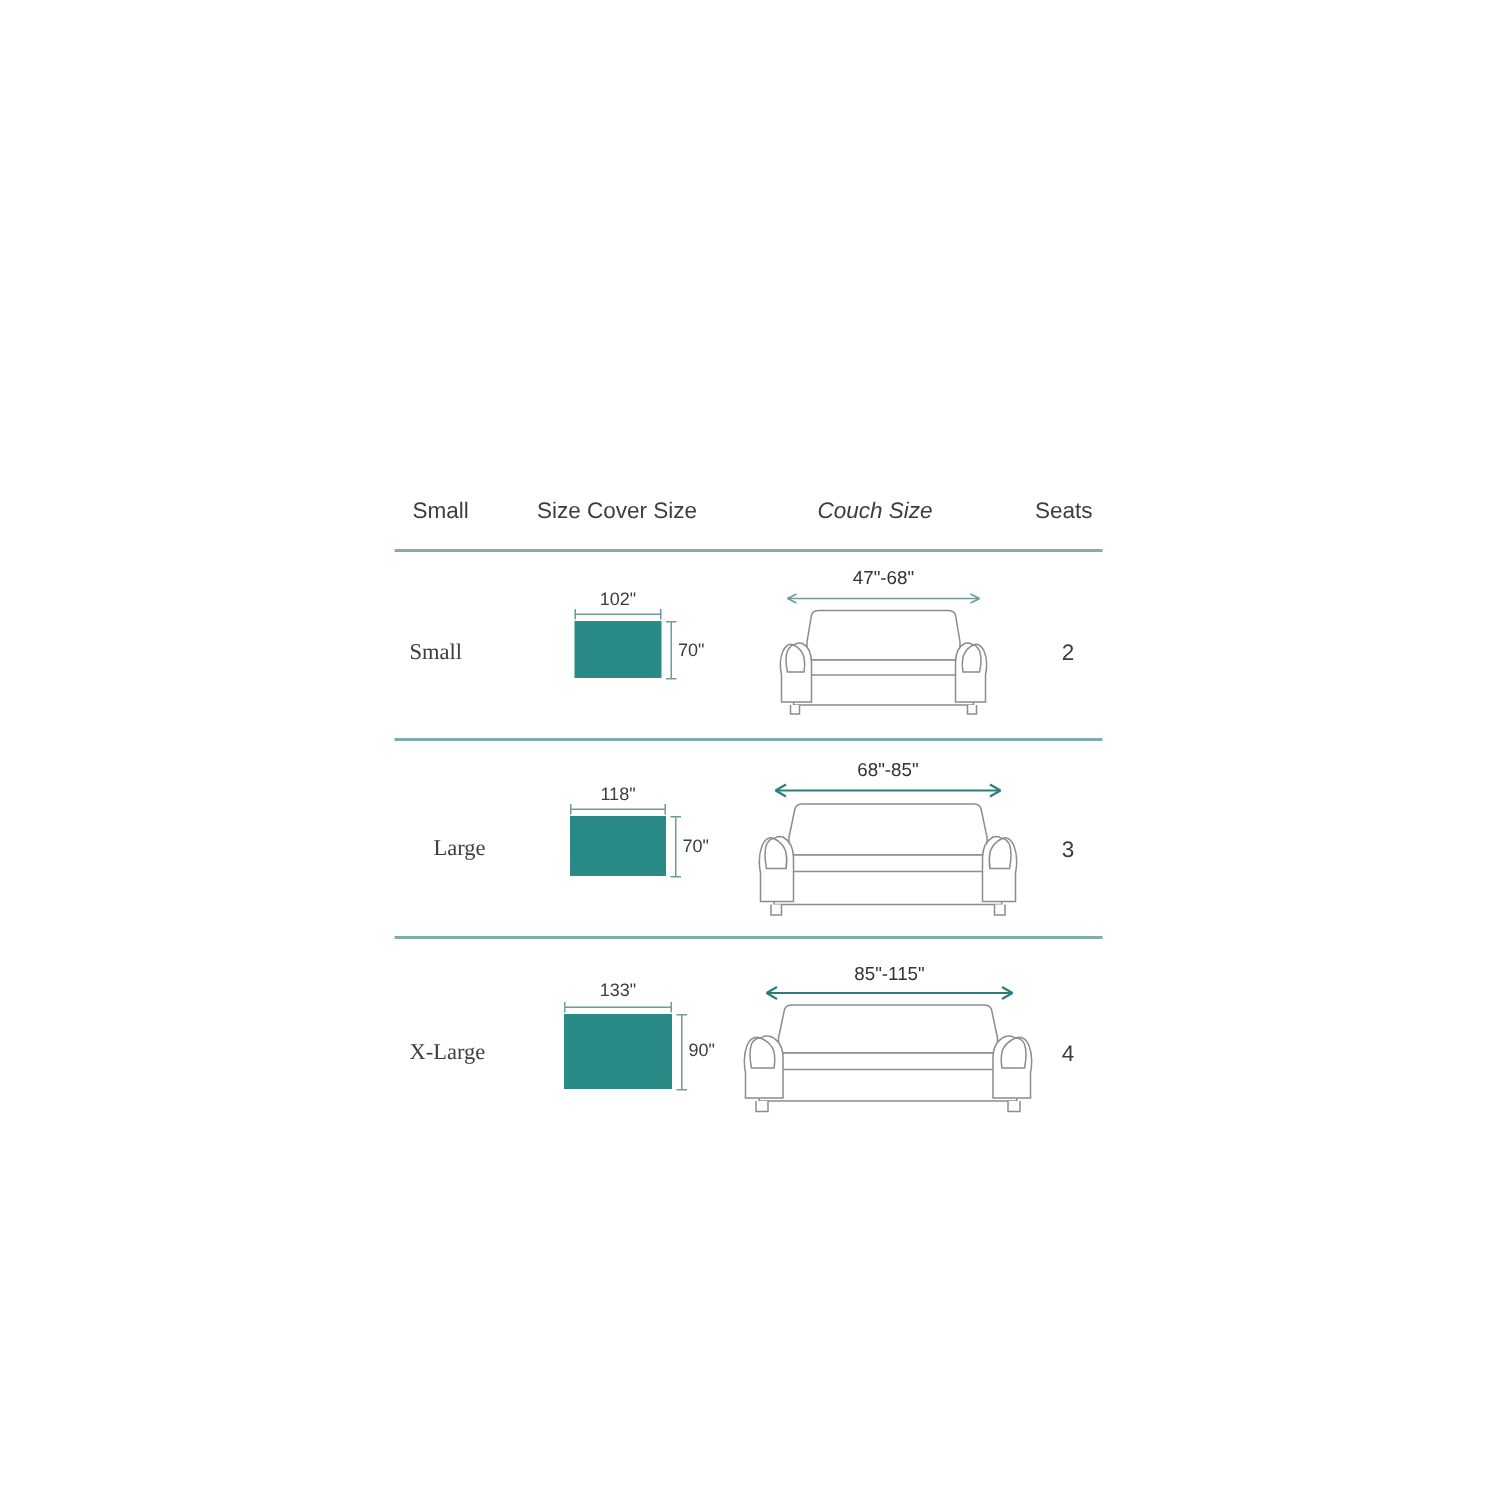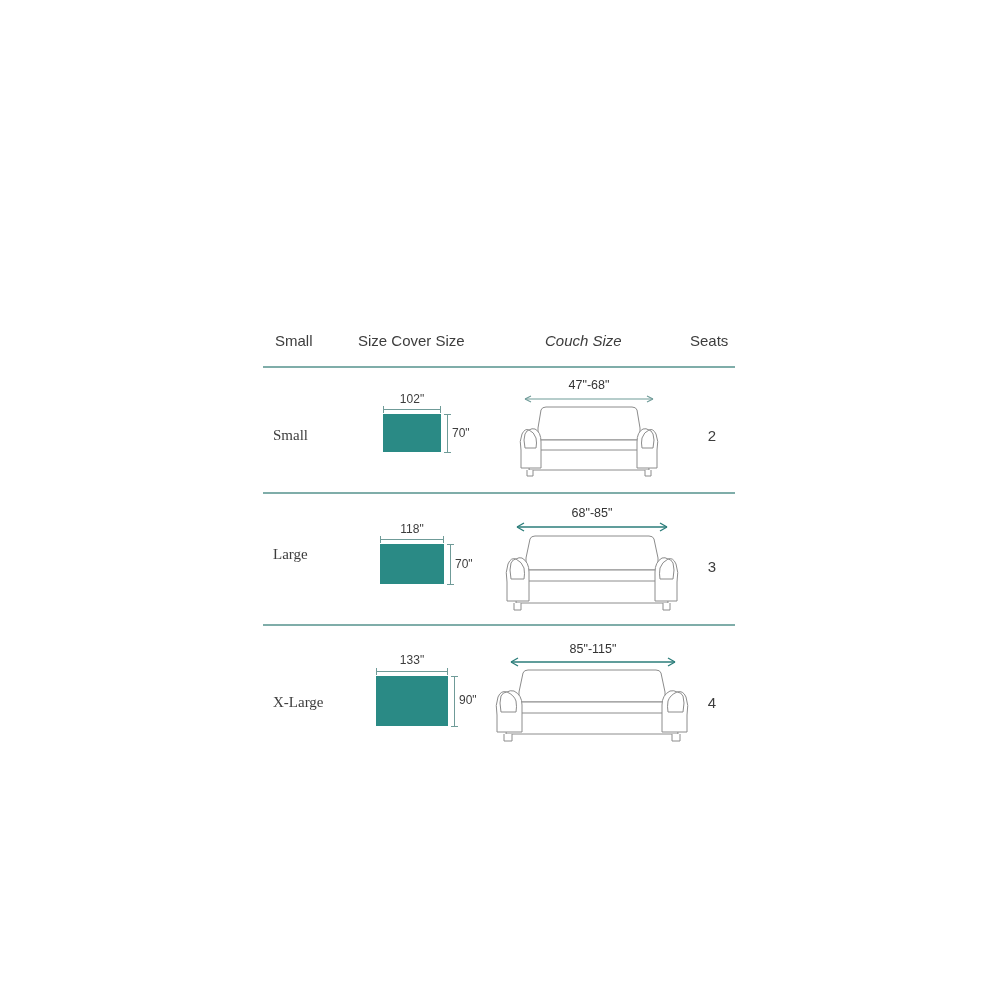--- a/index.html
+++ b/index.html
@@ -226,21 +226,21 @@
           <path d="M142,92 L142,98 L148,98 L148,92"></path>
         </g>
       </svg>
     </div>
 
     <div class="seats-value" style="left:429px; top:57px;">2</div>
   </div>
 
   <div class="row row-2">
 
-    <div class="size-label" style="top:46px;">Large</div>
+    <div class="size-label" style="top:58px;margin-left:16px;">Large</div>
 
     <div class="swatch-wrap" style="left:105px; top:22px; width:130px; height:82px;">
       <div class="swatch" style="left:12px; top:22px; width:64px; height:40px;"></div>
       <div class="dline-h" style="left:12px; top:17px; width:64px;"></div>
       <div class="tick-v" style="left:12px; top:14px;"></div>
       <div class="tick-v" style="left:75px; top:14px;"></div>
       <div class="dim-w-label" style="left:12px; top:0px; width:64px;">118"</div>
       <div class="dline-v" style="left:82px; top:22px; height:40px;"></div>
       <div class="tick-h" style="left:79px; top:22px;"></div>
       <div class="tick-h" style="left:79px; top:62px;"></div>

